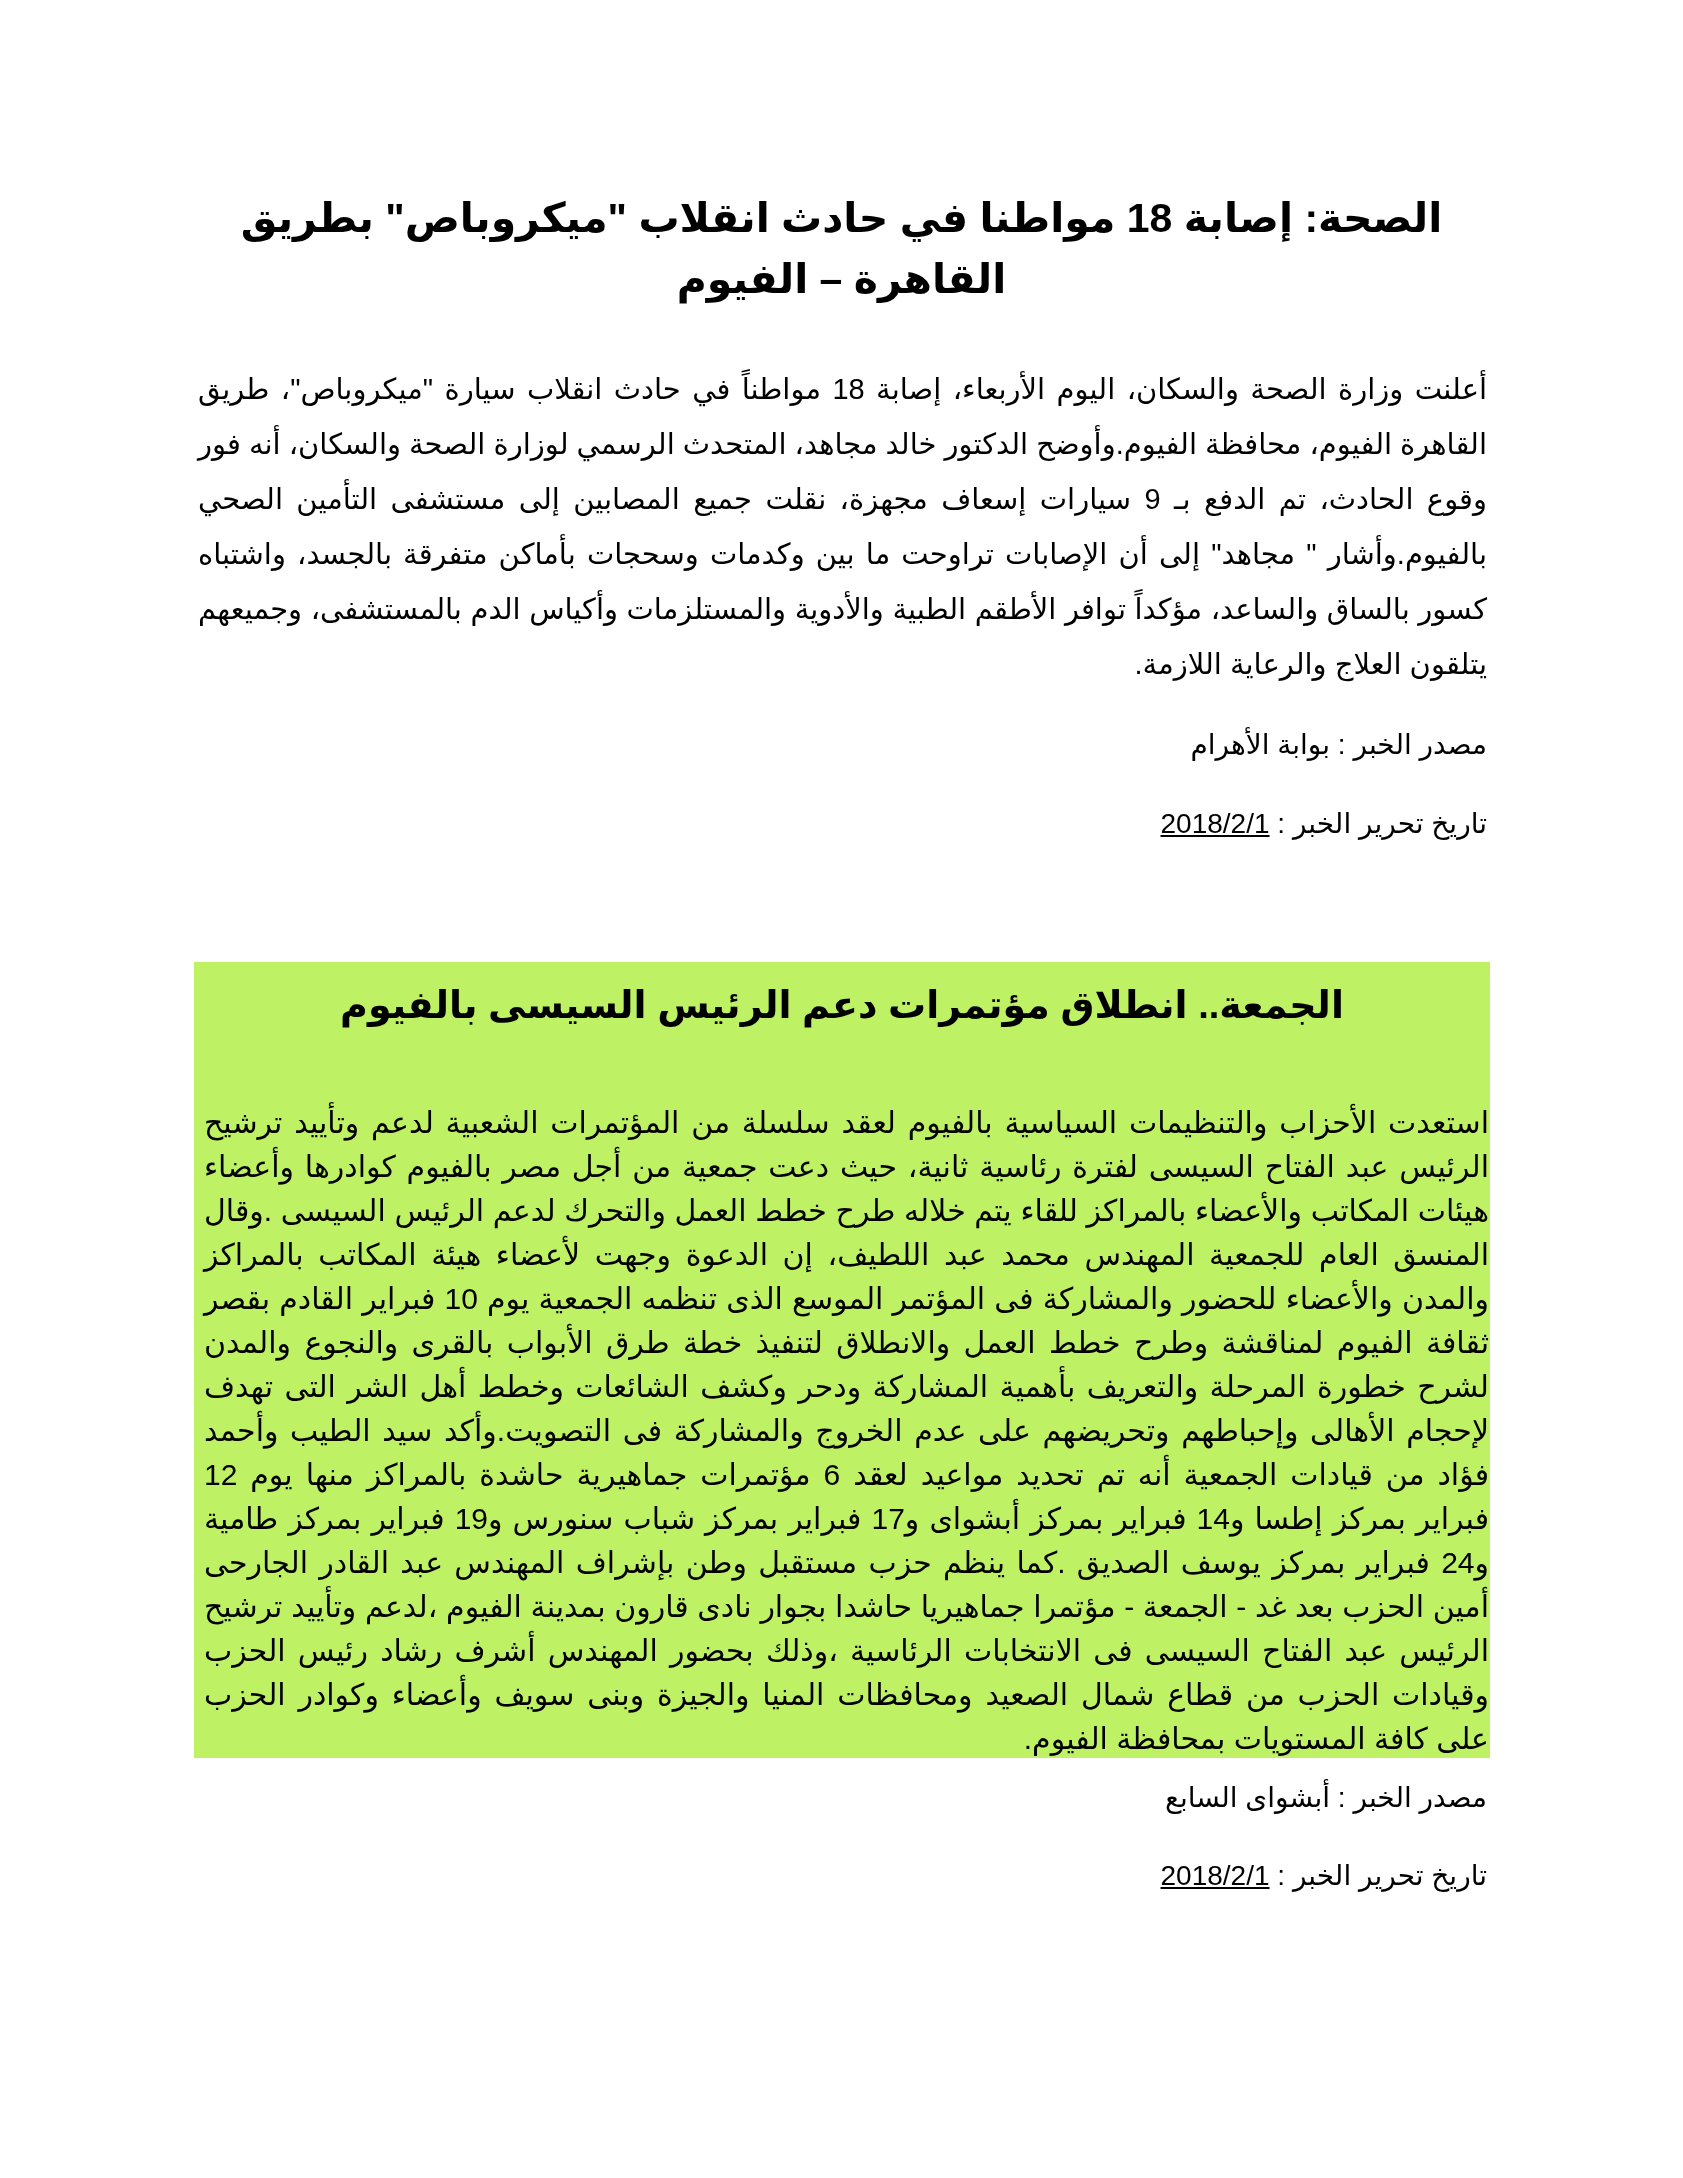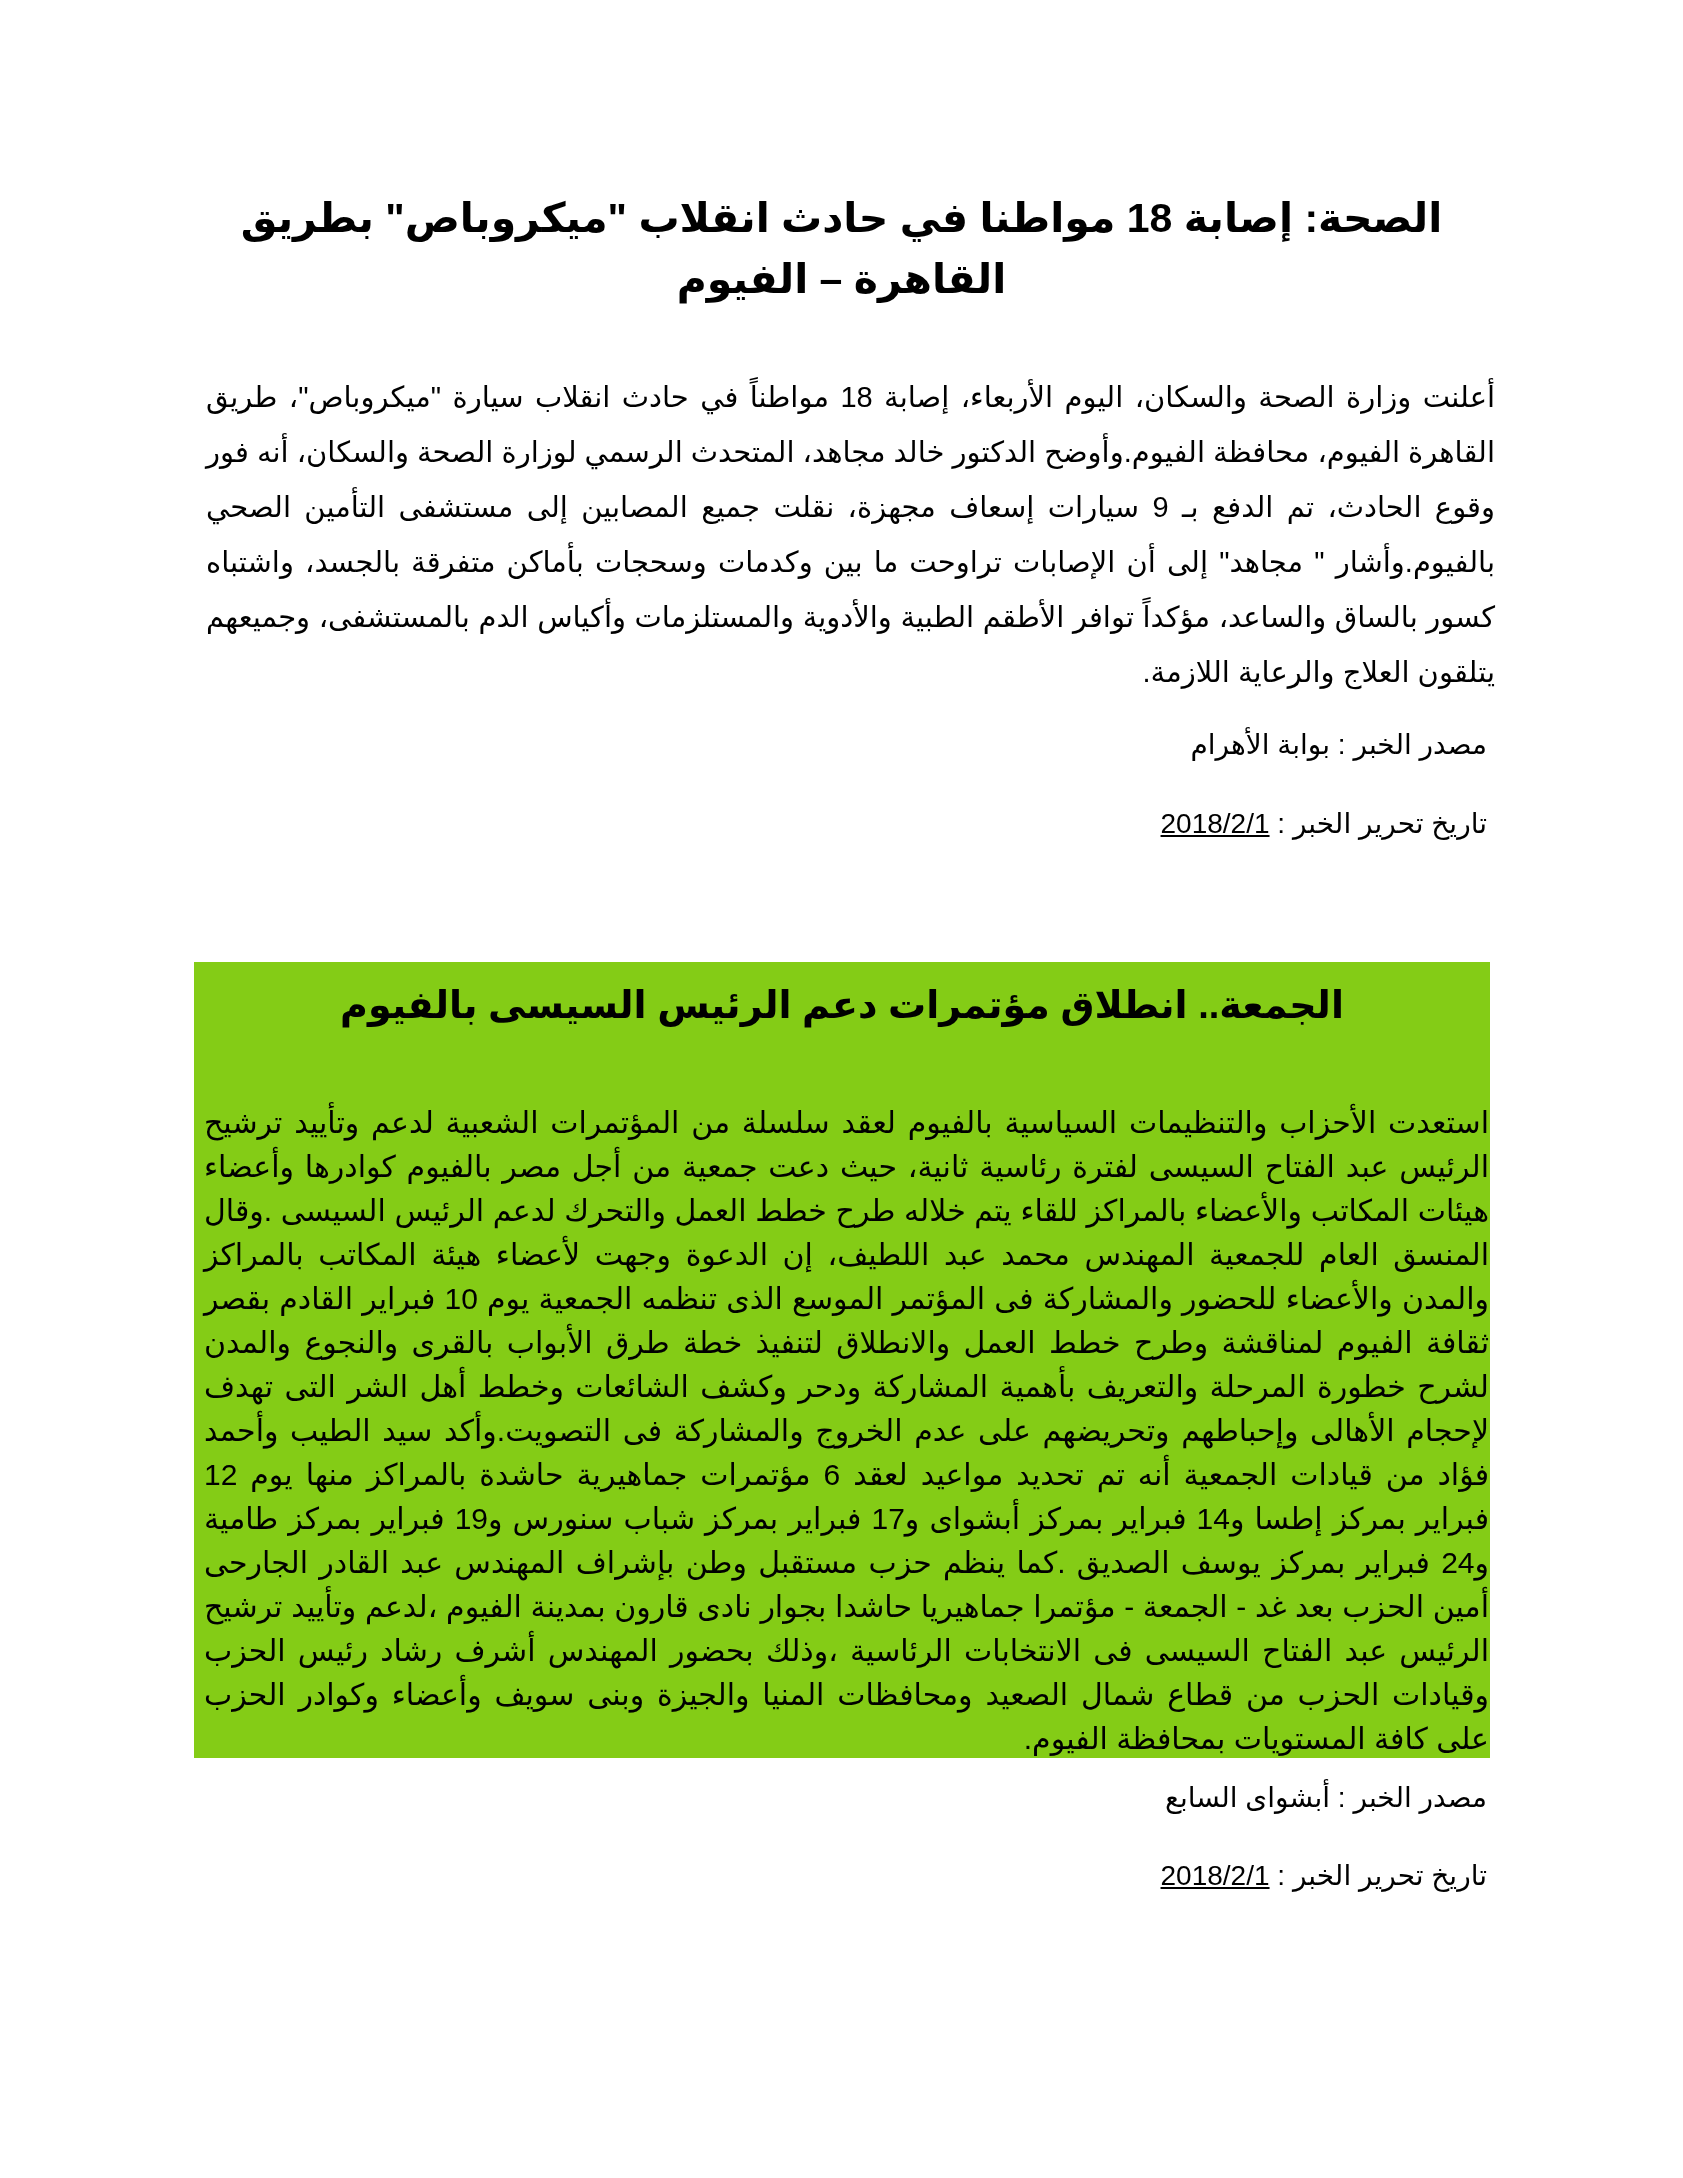--- a/index.html
+++ b/index.html
@@ -35,40 +35,40 @@
     }
     .article-1-body {
       position: absolute;
       left: 198px;
       width: 1289px;
       top: 362px;
       text-align: justify;
       text-align-last: right;
       font-size: 29px;
       line-height: 55px;
-      margin: 8px;
+      margin: 0;
     }
     .meta-line {
       position: absolute;
       right: 196px;
       font-size: 28px;
       line-height: 40px;
       margin: 0;
       white-space: nowrap;
     }
     .meta-source-1 { top: 725px; }
     .meta-date-1 { top: 804px; }
 
     .article-2-box {
       position: absolute;
       left: 194px;
       top: 962px;
       width: 1296px;
       height: 796px;
-      background: #84cc16;
+      background: #bef264;
     }
     .article-2-title {
       position: absolute;
       left: 0;
       width: 1296px;
       top: 18px;
       text-align: center;
       font-size: 38px;
       font-weight: bold;
       line-height: 50px;

